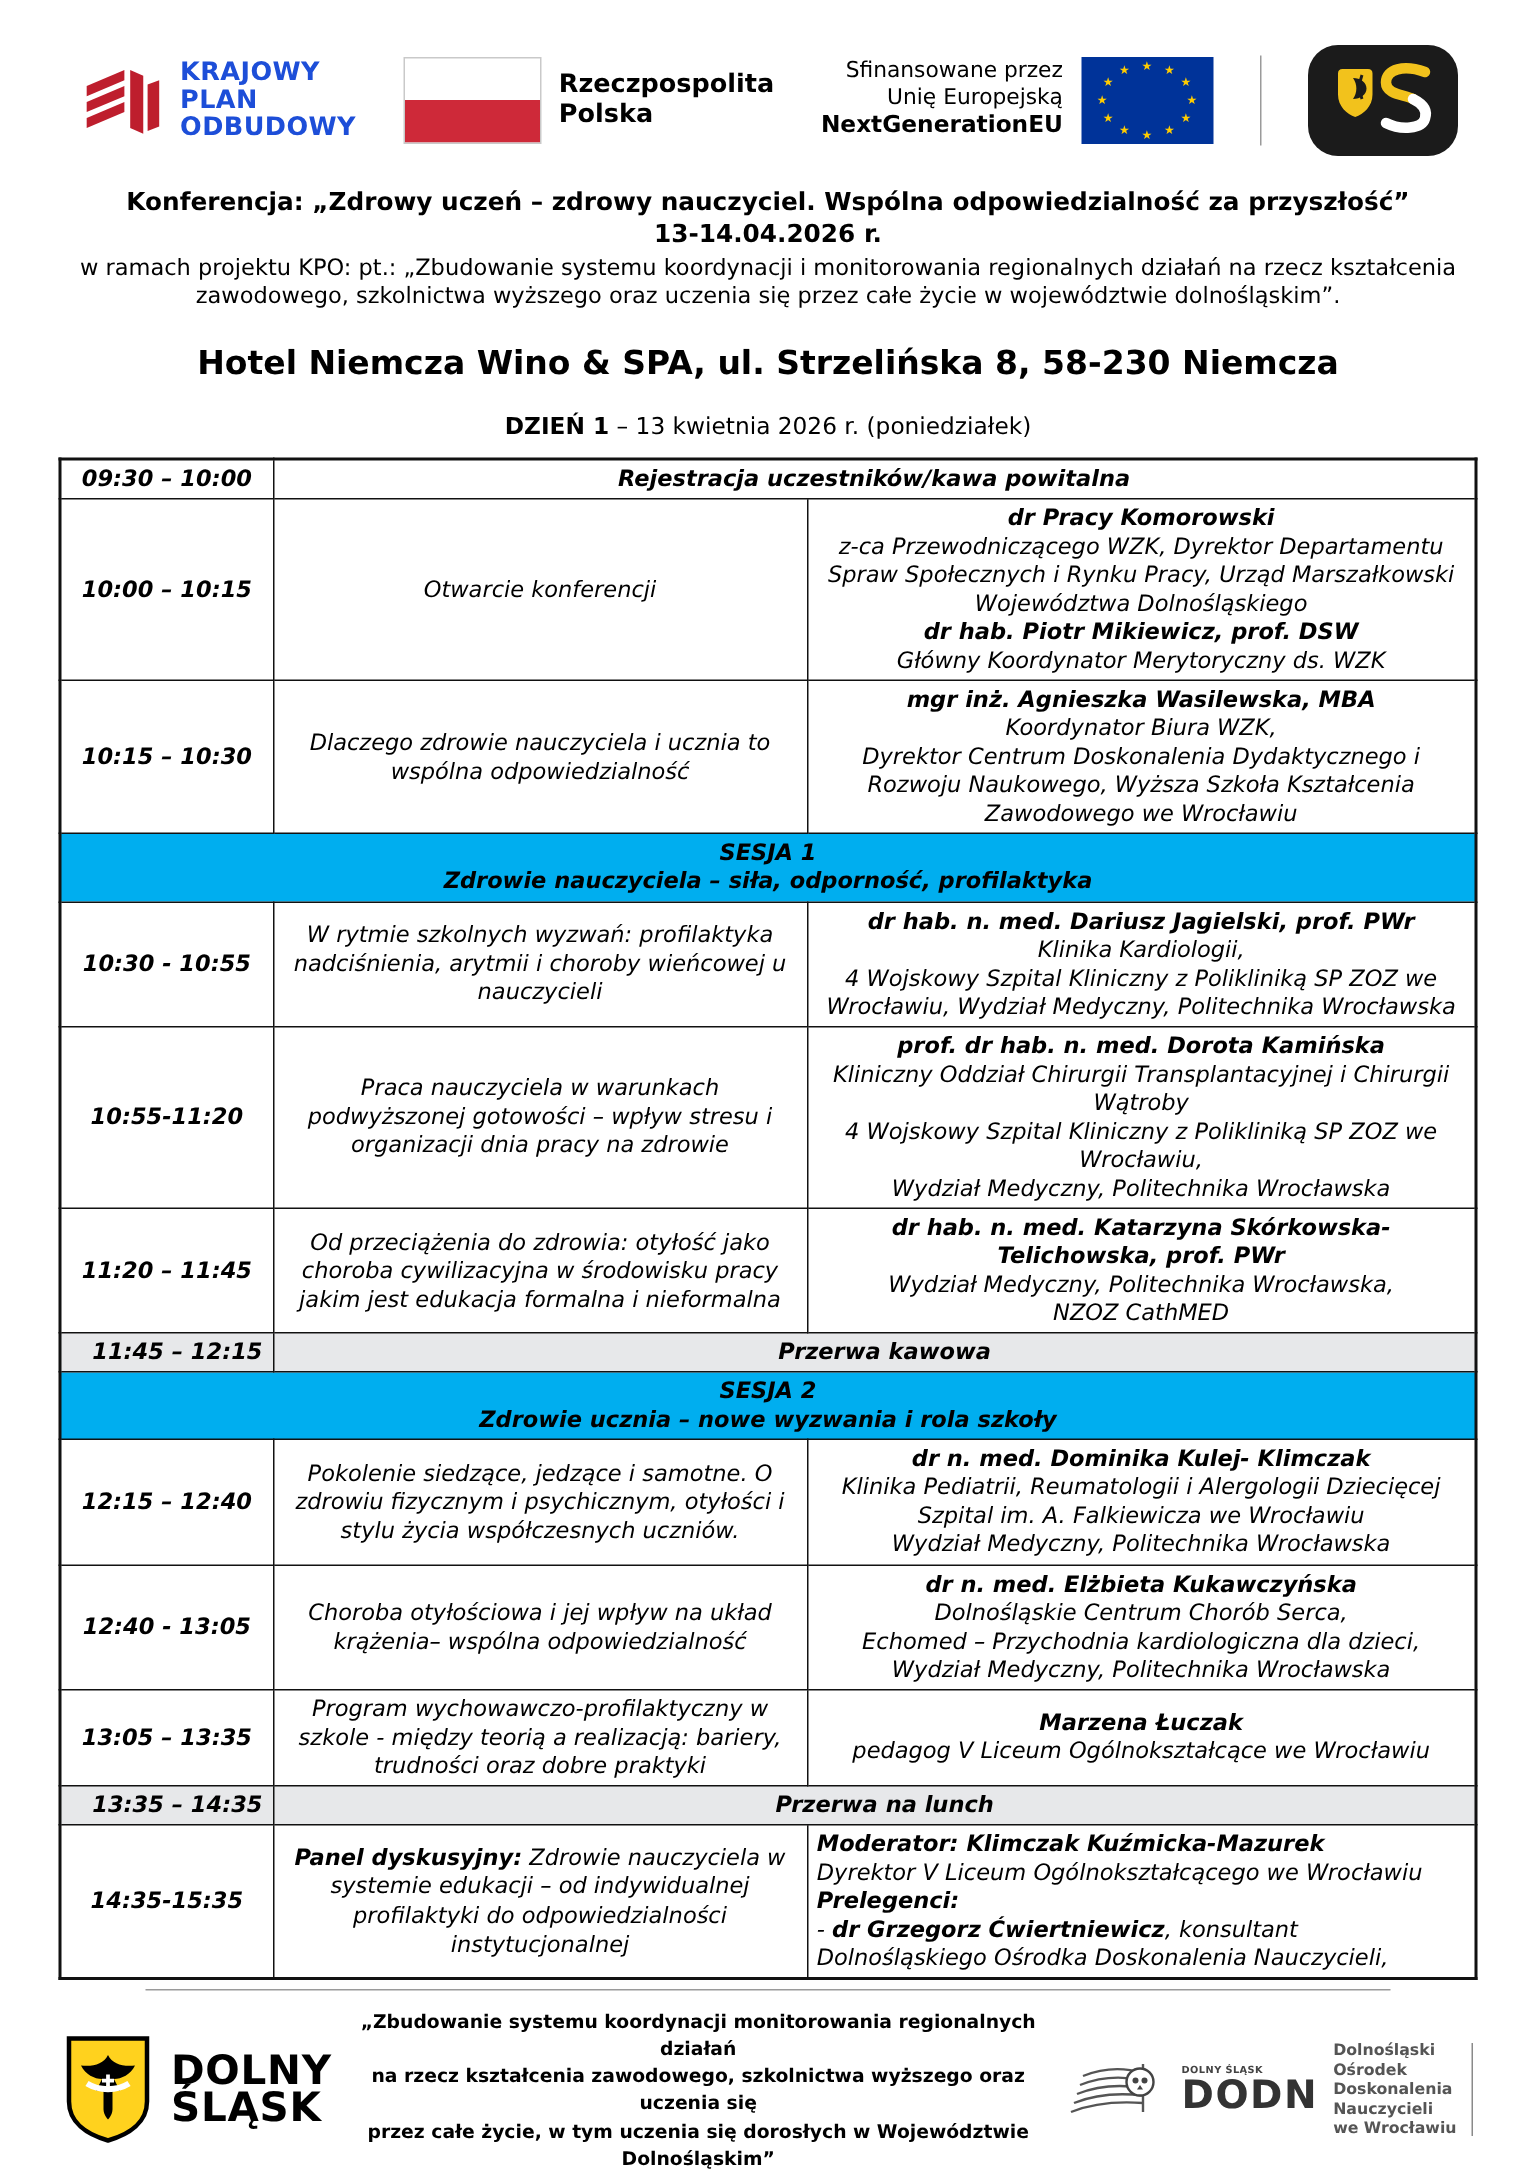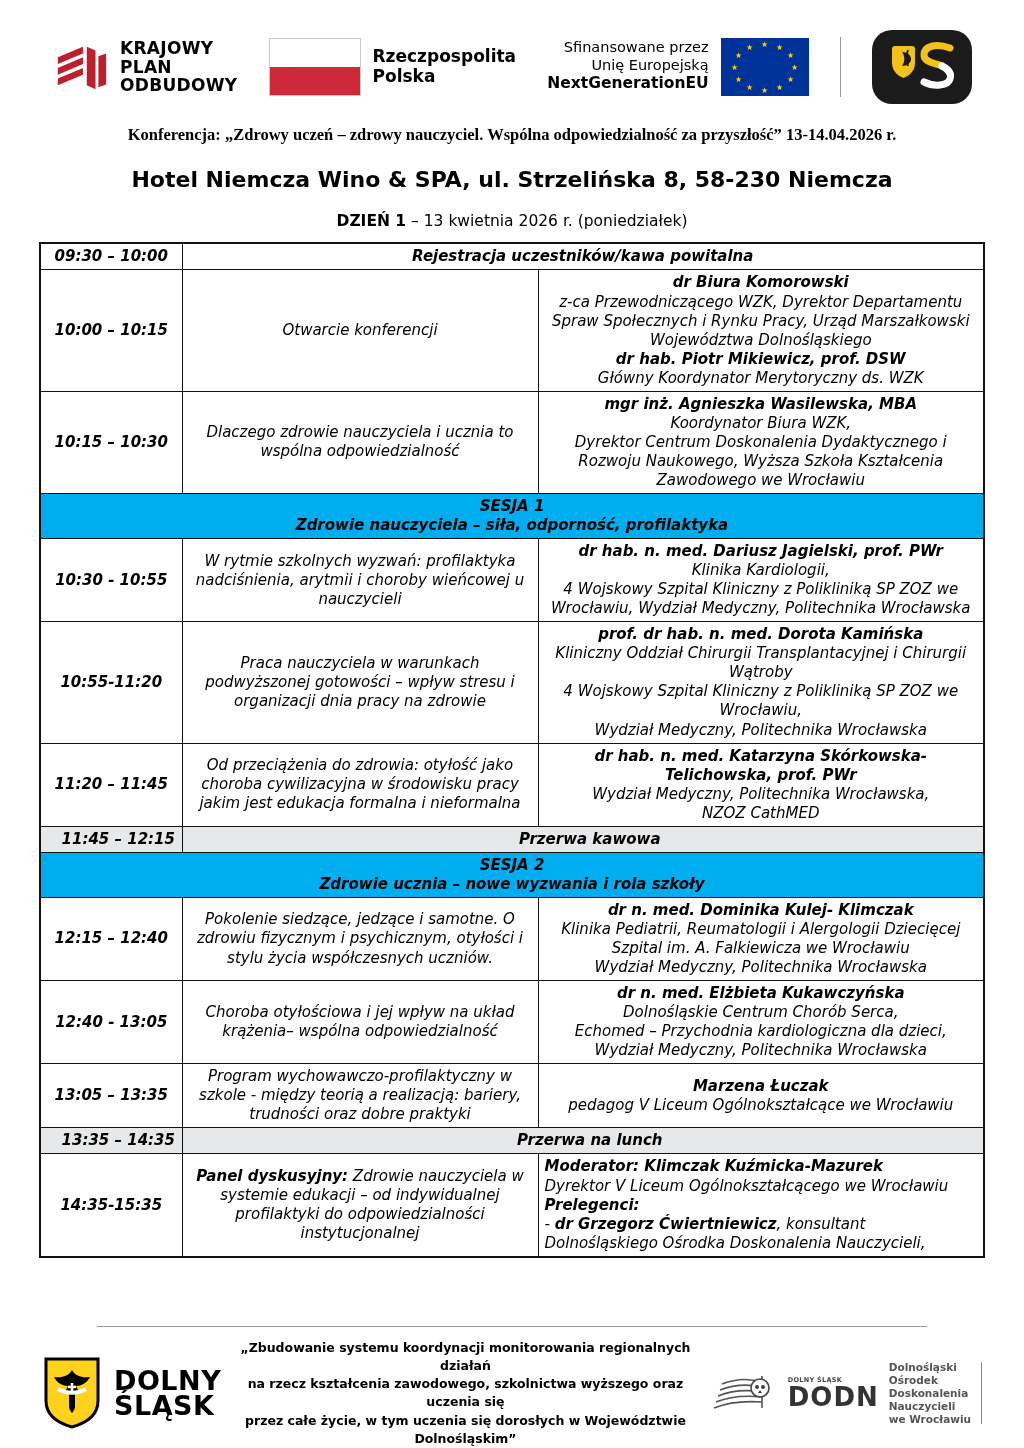--- a/index.html
+++ b/index.html
@@ -2,35 +2,35 @@
 <html lang="pl"><head>
 <meta charset="utf-8">
 <style>
   html,body{margin:0;padding:0;background:#fff;}
   .page{width:1024px;height:1448px;background:#fff;position:relative;
         font-family:"DejaVu Sans","Liberation Sans",sans-serif;color:#000;overflow:hidden;}
 
   
   .logos{width:920px;margin:0 auto;padding-top:24px;display:flex;align-items:center;justify-content:space-between;height:86px;}
   .logo-kpo{display:flex;align-items:center;gap:10px;}
-  .kpo-text{color:#000000;font-weight:bold;font-size:17px;line-height:1.08;letter-spacing:.3px;}
+  .kpo-text{color:#1d4ed8;font-weight:bold;font-size:17px;line-height:1.08;letter-spacing:.3px;}
   .logo-pl{display:flex;align-items:center;gap:12px;}
   .pl-flag{width:92px;height:58px;border:1px solid #c9c9c9;box-sizing:border-box;
            background:linear-gradient(to bottom,#fff 50%,#CE2939 50%);}
   .pl-text{font-weight:bold;font-size:17px;line-height:1.15;}
   .logo-eu{display:flex;gap:12px;}
   .eu-text{text-align:right;font-size:14.5px;line-height:1.25;}
   .eu-text .ng{font-weight:bold;font-size:15.5px;}
   .eu-flag{width:88px;height:58px;background:#003399;position:relative;}
   .eu-flag span{position:absolute;color:#FFCC00;font-size:8px;transform:translate(-50%,-50%);}
   .hdr-divider{width:1px;height:60px;background:#9a9a9a;}
   .logo-wzk{width:100px;height:74px;background:#1b1b1b;border-radius:20px;position:relative;flex:0 0 auto;}
 
   
-  .title{margin:14px auto 0;max-width:870px;text-align:center;font-weight:bold;font-size:16.5px;line-height:1.3;font-family:Liberation Serif, serif;}
+  .title{margin:14px auto 0;max-width:870px;text-align:center;font-weight:bold;font-size:16.5px;line-height:1.3;}
   .subtitle{margin:2px auto 0;max-width:930px;text-align:center;font-size:15px;line-height:1.3;}
   .venue{margin:22px auto 0;text-align:center;font-weight:bold;font-size:22px;}
   .dayline{margin:20px auto 12px;text-align:center;font-size:15.5px;}
   .dayline .b{font-weight:bold;}
 
   
   table.sched{border-collapse:collapse;table-layout:fixed;width:944px;margin:0 auto;border:2.5px solid #111;font-style:italic;}
   table.sched td{border:1.5px solid #111;padding:3px 6px;vertical-align:middle;text-align:center;
                  font-size:15px;line-height:1.27;word-wrap:break-word;}
   td.time-cell{font-weight:bold;white-space:nowrap;}
@@ -115,41 +115,42 @@
         <path d="M24 16h20c2 0 3 1 3 3v14c0 8-6 13-11.5 15C30 46 24 41 24 33V19c0-2 1-3 3-3z" fill="#F2C21C" transform="translate(-4,0)"></path>
         <path d="M30 22c3 4 3 10 0 14 5 0 9-3 9-7s-4-7-9-7z" fill="#1b1b1b"></path>
         <path d="M36 20c-2 5-2 11 0 16" stroke="#1b1b1b" stroke-width="2" fill="none"></path>
         <path d="M78 18c-14-5-26-2-26 7 0 8 12 8 18 11" stroke="#F2C21C" stroke-width="7" fill="none" stroke-linecap="round"></path>
         <path d="M70 36c6 3 10 7 8 13-2 7-16 8-26 3" stroke="#fff" stroke-width="7" fill="none" stroke-linecap="round"></path>
       </svg>
     </div>
   </div>
 
   <div class="title">Konferencja: „Zdrowy uczeń – zdrowy nauczyciel. Wspólna odpowiedzialność za przyszłość” 13-14.04.2026 r.</div>
+  <div class="subtitle">w ramach projektu KPO: pt.: „Zbudowanie systemu koordynacji i monitorowania regionalnych działań na rzecz kształcenia zawodowego, szkolnictwa wyższego oraz uczenia się przez całe życie w województwie dolnośląskim”.</div>
   <div class="venue">Hotel Niemcza Wino &amp; SPA, ul. Strzelińska 8, 58-230 Niemcza</div>
   <div class="dayline">
     <span class="b">DZIEŃ 1</span><span> – 13 kwietnia 2026 r. (poniedziałek)</span>
   </div>
 
   <table class="sched">
     <colgroup>
         <col style="width:142px">
         <col style="width:356px">
         <col style="width:446px">
       </colgroup>
     <tbody>
         <tr>
           <td class="time-cell">09:30 – 10:00</td>
           <td colspan="2" class="break-cell">Rejestracja uczestników/kawa powitalna</td>
         </tr>
         <tr>
           <td class="time-cell">10:00 – 10:15</td>
           <td class="topic-cell">Otwarcie konferencji</td>
           <td class="speaker-cell">
-            <div><span class="b">dr Biura Komorowski</span></div>
+            <div><span class="b">dr Pracy Komorowski</span></div>
             <div>z-ca Przewodniczącego WZK, Dyrektor Departamentu Spraw Społecznych i Rynku Pracy, Urząd Marszałkowski Województwa Dolnośląskiego</div>
             <div><span class="b">dr hab. Piotr Mikiewicz, prof. DSW</span></div>
             <div>Główny Koordynator Merytoryczny ds. WZK</div>
           </td>
         </tr>
         <tr>
           <td class="time-cell">10:15 – 10:30</td>
           <td class="topic-cell">Dlaczego zdrowie nauczyciela i ucznia to wspólna odpowiedzialność</td>
           <td class="speaker-cell">
             <div><span class="b">mgr inż. Agnieszka Wasilewska, MBA</span></div>

